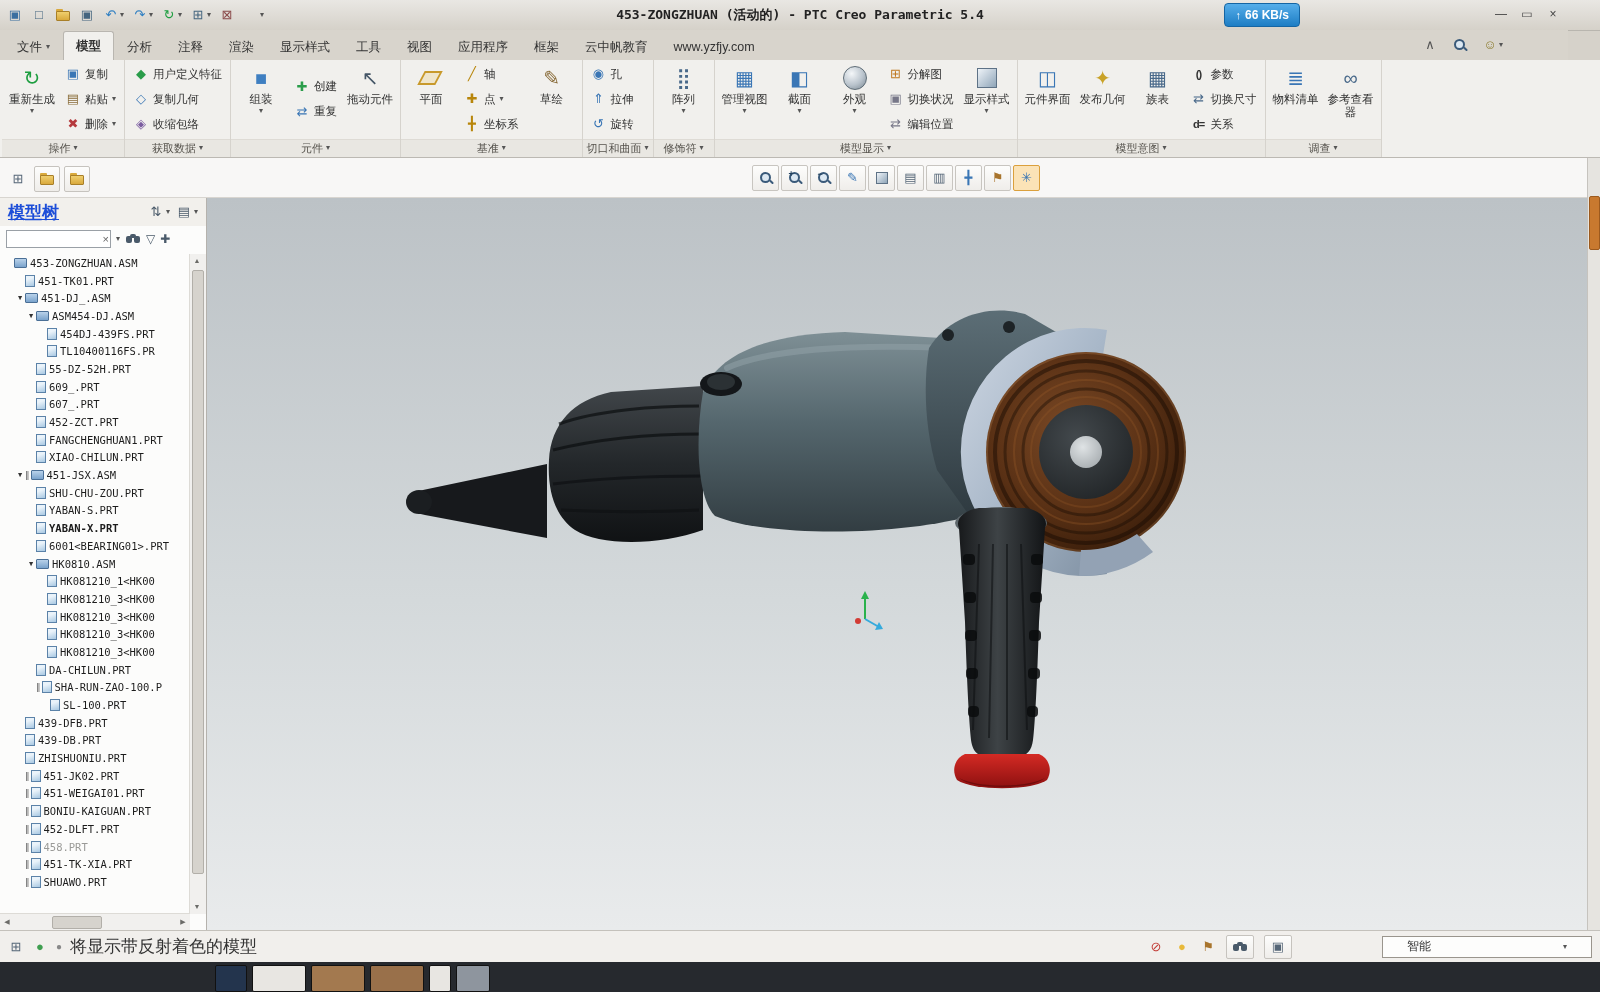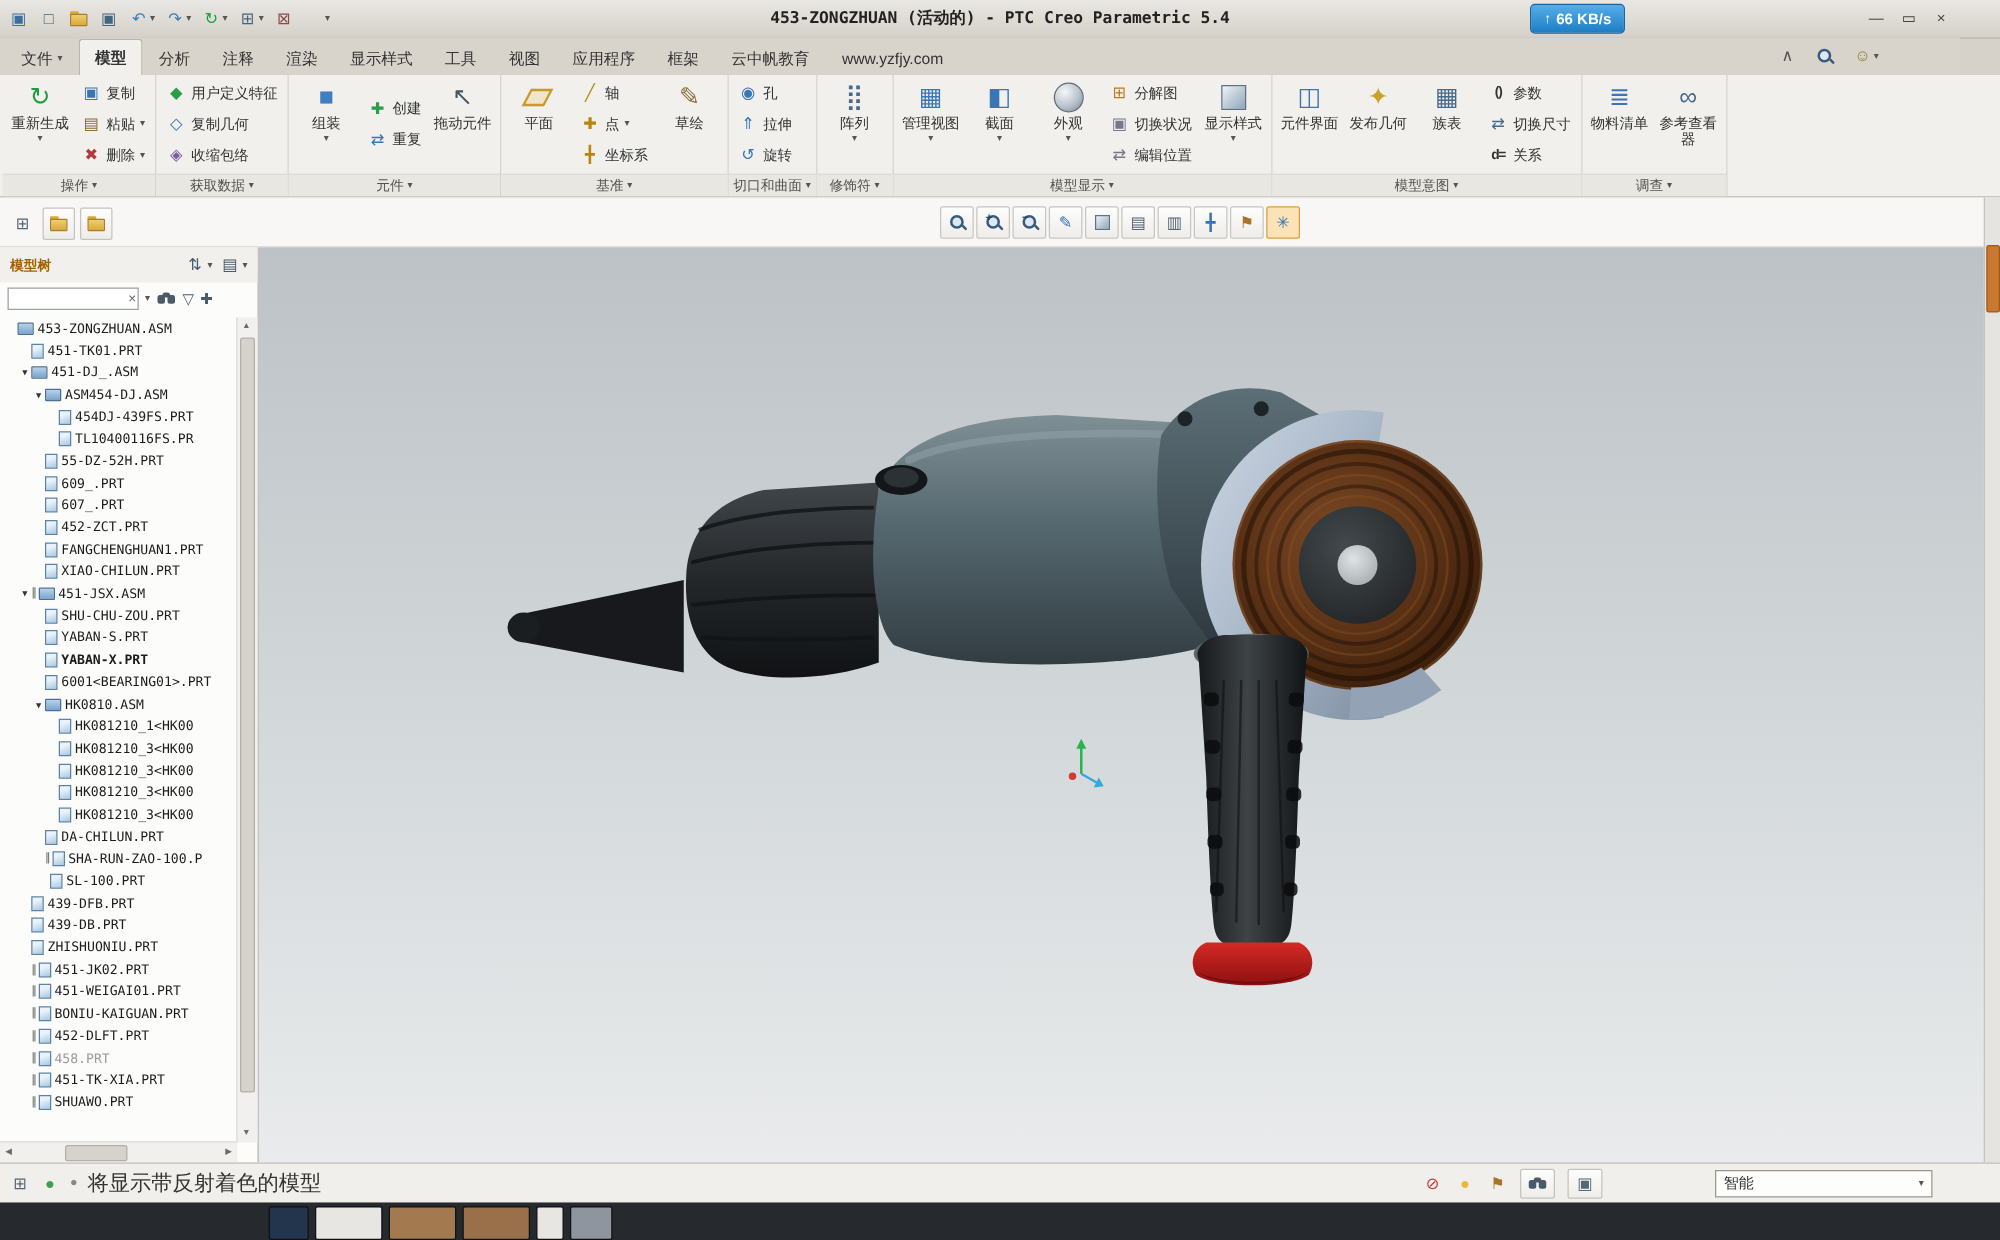--- a/index.html
+++ b/index.html
@@ -62,21 +62,21 @@
   .nav-btn{width:24px;height:24px;display:flex;align-items:center;justify-content:center;border-radius:2px;}
   .nav-btn.boxed{border:1px solid #c6c3be;background:linear-gradient(#fdfdfc,#efedea);}
   .gtoolbar{left:752px;top:7px;display:flex;gap:2px;align-items:center;}
   .gt-btn{width:25px;height:24px;display:flex;align-items:center;justify-content:center;
           border:1px solid #c8c5c0;border-radius:2px;background:linear-gradient(#fdfdfc,#efedea);}
   .gt-btn.active{background:#fbe3b7;border-color:#dba03c;}
 
   
   .treepanel{left:0;top:198px;width:207px;bottom:62px;background:#fcfcfb;border-right:1px solid #b5b2ad;box-sizing:border-box;}
   .panel-head{position:absolute;left:0;top:0;right:0;height:28px;display:flex;align-items:center;padding:0 8px;background:#f2f0ec;}
-  .pt-title{font-size:11px;font-weight:bold;color:#a16207;}
+  .pt-title{font-size:17px;font-weight:bold;color:#1d4ed8;text-decoration:underline;}
   .pt-icons{margin-left:auto;display:flex;align-items:center;gap:6px;}
   .pt-btn{display:inline-flex;align-items:center;gap:2px;}
   .search-row{position:absolute;left:0;top:28px;right:0;height:26px;display:flex;align-items:center;gap:5px;padding:0 6px;}
   .sbox{position:relative;flex:none;}
   .tsearch{width:86px;height:16px;border:1px solid #9aa0a6;font-size:11px;padding:0 14px 0 3px;font-family:inherit;}
   .clr{position:absolute;right:2px;top:1px;font-size:11px;color:#666;line-height:16px;}
   .funnel,.plus{font-size:12px;color:#4a5a6a;}
   .tree-list{position:absolute;left:0;top:56px;right:16px;bottom:16px;overflow:hidden;}
   .trow{display:flex;align-items:center;height:17.7px;white-space:nowrap;overflow:hidden;
         font-family:"DejaVu Sans Mono",monospace;font-size:10.5px;color:#1c1c1c;}
@@ -97,21 +97,21 @@
   .vscroll{right:0;top:158px;width:12px;bottom:62px;background:#e6e4e0;border-left:1px solid #c6c3be;}
   .vthumb{position:absolute;left:1px;width:9px;top:38px;height:52px;background:#c8792f;border:1px solid #9c5a1e;border-radius:2px;}
 
   
   .statusbar{left:0;top:930px;width:1600px;height:32px;background:#f1efec;border-top:1px solid #c4c1bb;display:flex;align-items:center;padding:0 8px;box-sizing:border-box;gap:8px;}
   .sb-msg{font-size:17px;color:#333;}
   .sb-bullet{color:#888;font-size:10px;}
   .sb-right{margin-left:auto;display:flex;align-items:center;gap:10px;}
   .sb-btn{width:26px;height:22px;display:flex;align-items:center;justify-content:center;border:1px solid #c6c3be;border-radius:2px;background:linear-gradient(#fdfdfc,#efedea);}
   .sb-plain{display:flex;align-items:center;justify-content:center;}
-  .sb-select{width:160px;height:20px;border:1px solid #9a958d;background:#fdfdfc;display:flex;align-items:center;justify-content:space-between;padding:0 6px;font-size:12px;margin-right:46px;}
+  .sb-select{width:160px;height:20px;border:1px solid #9a958d;background:#fdfdfc;display:flex;align-items:center;justify-content:space-between;padding:0 24px;font-size:12px;}
 
   
   .taskbar{left:0;top:962px;width:1600px;height:30px;background:#26292e;display:flex;gap:5px;padding:3px 0 0 215px;box-sizing:border-box;}
   .thumb{height:25px;border:1px solid #111;border-radius:2px;flex:none;}
 </style>
 </head>
 <body>
 
 <div class="abs titlebar">
   <div class="abs qat">
@@ -790,21 +790,21 @@
         <span class="arrow"></span>
         <span class="ticon t-prt"></span>
         <span class="tlabel">DA-CHILUN.PRT</span>
       </div>
       <div class="trow" style="padding-left: 26px;">
         <span class="arrow"></span>
         <span class="tflag">∥</span>
         <span class="ticon t-prt"></span>
         <span class="tlabel">SHA-RUN-ZAO-100.P</span>
       </div>
-      <div class="trow" style="padding-left: 30px;">
+      <div class="trow" style="padding-left: 40px;">
         <span class="arrow"></span>
         <span class="ticon t-prt"></span>
         <span class="tlabel">SL-100.PRT</span>
       </div>
       <div class="trow" style="padding-left: 15px;">
         <span class="arrow"></span>
         <span class="ticon t-prt"></span>
         <span class="tlabel">439-DFB.PRT</span>
       </div>
       <div class="trow" style="padding-left: 15px;">

